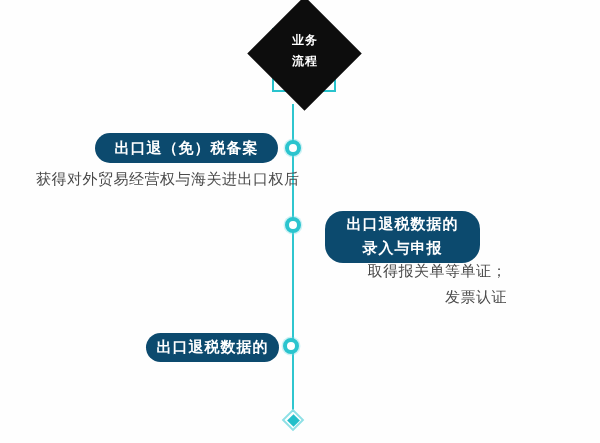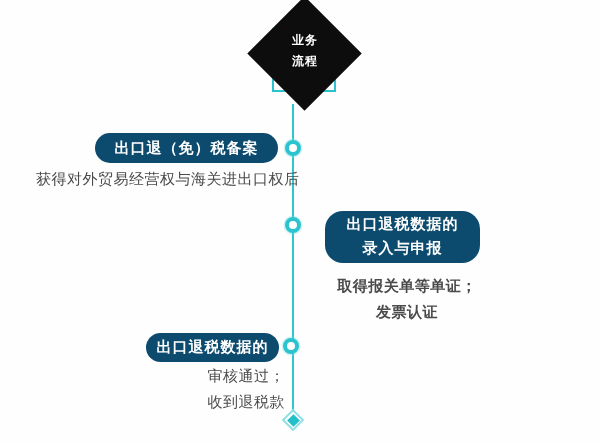--- a/index.html
+++ b/index.html
@@ -164,24 +164,23 @@
     white-space: pre-line;
   }
   .body-text.b1 {
     left: 36px;
     top: 166px;
     width: 268px;
     text-align: left;
   }
   .body-text.b2 {
     left: 307px;
-    top: 273px;
+    top: 258px;
     width: 200px;
-    text-align: center;
-    font-weight: bold;
+    text-align: right;
   }
   .body-text.b3 {
     left: 105px;
     top: 363px;
     width: 180px;
     text-align: right;
   }
 </style>
 </head>
 <body>
@@ -202,21 +201,19 @@
   <div class="body-text b1">获得对外贸易经营权与海关进出口权后</div>
 
   <div class="node-dot n2"></div>
   <div class="pill p2">出口退税数据的
 录入与申报</div>
   <div class="body-text b2">取得报关单等单证；
 发票认证</div>
 
   <div class="node-dot n3"></div>
   <div class="pill p3">出口退税数据的</div>
-  <div class="body-text b3">审核通过；
-收到退税款</div>
 
   <div class="end-diamond">
     <div class="outer"></div>
     <div class="inner"></div>
   </div>
 
 </div>
 
 </body></html>

